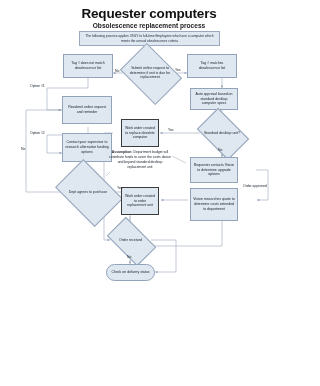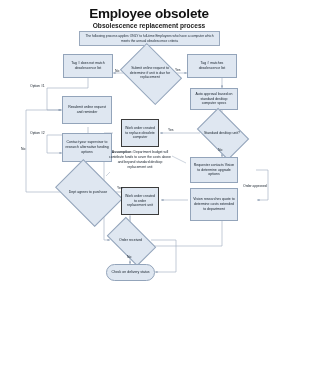--- a/index.html
+++ b/index.html
@@ -70,21 +70,21 @@
     position:absolute;left:108px;top:150px;width:64px;
     font-size:3.4px;line-height:1.45;color:#16202b;text-align:center;
   }
   .assume b{font-weight:bold;}
 </style>
 </head>
 <body>
 
 <div id="stage">
 
-  <div class="title">Employee obsolete</div>
+  <div class="title">Requester computers</div>
   <div class="subtitle">Obsolescence replacement process</div>
 
   <div class="notebox">
     <span>The following process applies ONLY to full-time Employees who have a computer which meets the annual obsolescence criteria</span>
   </div>
 
   <svg class="wires" viewBox="0 0 298 386">
     <defs>
       <marker id="ah" markerWidth="5" markerHeight="5" refX="4.2" refY="1.8" orient="auto">
         <path d="M0,0 L4.4,1.8 L0,3.6 z" fill="#8d9db2"></path>

